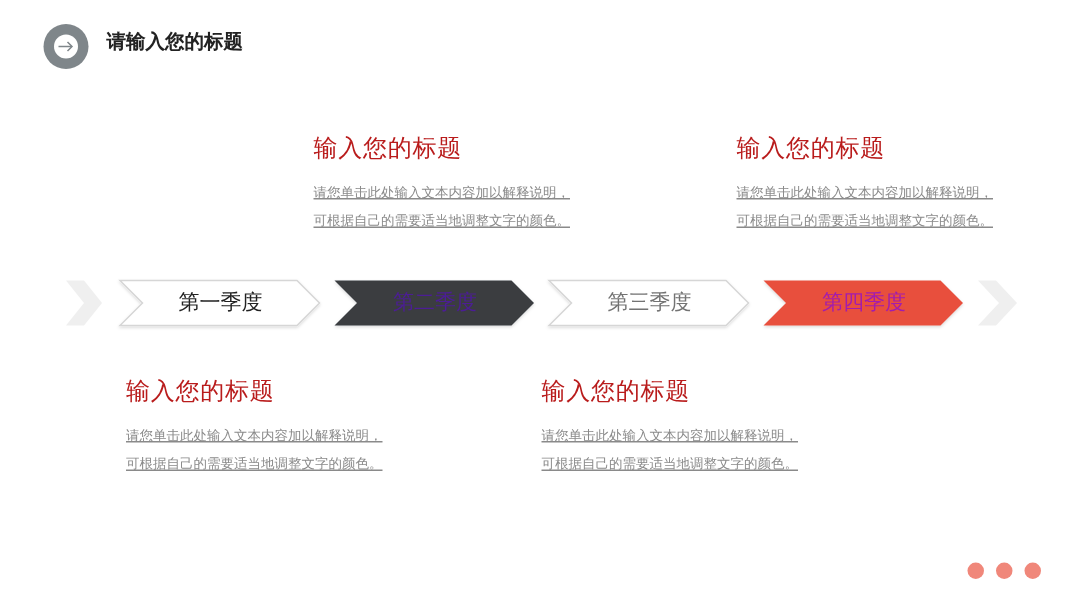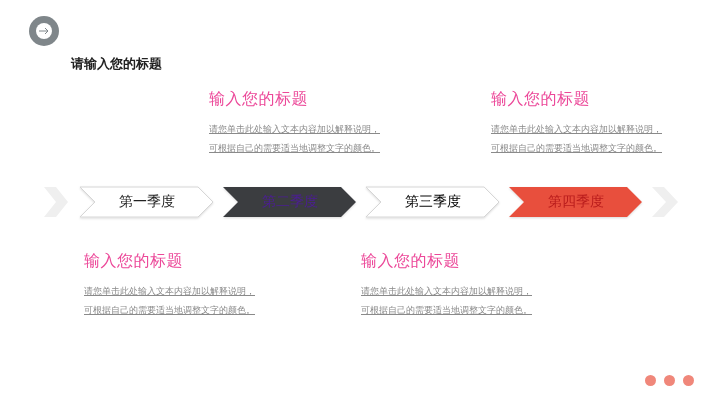--- a/index.html
+++ b/index.html
@@ -2,23 +2,23 @@
 <html><head>
 <meta charset="utf-8">
 <style>
   html, body { margin:0; padding:0; }
   body { width:720px; height:405px; background:#ffffff; position:relative; overflow:hidden;
          font-family: "DejaVu Sans", "Liberation Sans", sans-serif; }
   .header-icon { position:absolute; left:29px; top:16px; width:30px; height:30px; border-radius:50%;
                  background:#7f868a; }
   .header-icon .inner { position:absolute; left:7px; top:7px; width:16px; height:16px; border-radius:50%; background:#fff; }
   .header-icon svg { position:absolute; left:9px; top:9px; }
-  .header-title { position:absolute; left:71px; top:19px; font-size:13px; font-weight:bold; color:#222;margin-top:36px; }
+  .header-title { position:absolute; left:71px; top:19px; font-size:13px; font-weight:bold; color:#222; }
   .block { position:absolute; }
-  .block .title { font-size:16px; color:#ec4899; margin-bottom:10px; letter-spacing:0.5px; }
+  .block .title { font-size:16px; color:#b91c1c; margin-bottom:10px; letter-spacing:0.5px; }
   .block .desc { font-size:9px; color:#8a8a8a; line-height:19px;text-decoration:underline; }
   .arrows { position:absolute; left:0; top:0; width:720px; height:405px; }
   .step-label { position:absolute; top:193px; font-size:14px; font-weight:normal; width:120px; text-align:center; }
   .dots { position:absolute; left:645px; top:371px; }
   .dot { display:inline-block; width:11px; height:11px; border-radius:50%; background:#f0877a; margin-right:8px; }
 </style>
 </head>
 <body>
 
 <div class="header-icon">
@@ -39,22 +39,22 @@
   <polygon points="44,187 56,187 68,202 56,217 44,217 56,202" fill="#efefef"></polygon>
   <polygon points="80,187 198,187 213,202 198,217 80,217 95,202" fill="#fff" stroke="#d6d6d6" stroke-width="1" filter="url(#sh)"></polygon>
   <polygon points="223,187 341,187 356,202 341,217 223,217 238,202" fill="#3a3d40" filter="url(#sh)"></polygon>
   <polygon points="366,187 484,187 499,202 484,217 366,217 381,202" fill="#fff" stroke="#d6d6d6" stroke-width="1" filter="url(#sh)"></polygon>
   <polygon points="509,187 627,187 642,202 627,217 509,217 524,202" fill="#e8503d" filter="url(#sh)"></polygon>
   <polygon points="652,187 664,187 678,202 664,217 652,217 666,202" fill="#efefef"></polygon>
 </svg>
 
 <div class="step-label" style="left:87px;color:#222;">第一季度</div>
 <div class="step-label" style="left:230px;color:#4c1d95;">第二季度</div>
-<div class="step-label" style="left:373px;color:#000000;">第三季度</div>
-<div class="step-label" style="left:516px;color:#b91c1c;">第四季度</div>
+<div class="step-label" style="left:373px;color:#737373;">第三季度</div>
+<div class="step-label" style="left:516px;color:#a21caf;">第四季度</div>
 
 <div class="block" style="left:209px;top:89px;">
   <div class="title">输入您的标题</div>
   <div class="desc">请您单击此处输入文本内容加以解释说明，</div>
   <div class="desc">可根据自己的需要适当地调整文字的颜色。</div>
 </div>
 <div class="block" style="left:491px;top:89px;">
   <div class="title">输入您的标题</div>
   <div class="desc">请您单击此处输入文本内容加以解释说明，</div>
   <div class="desc">可根据自己的需要适当地调整文字的颜色。</div>

